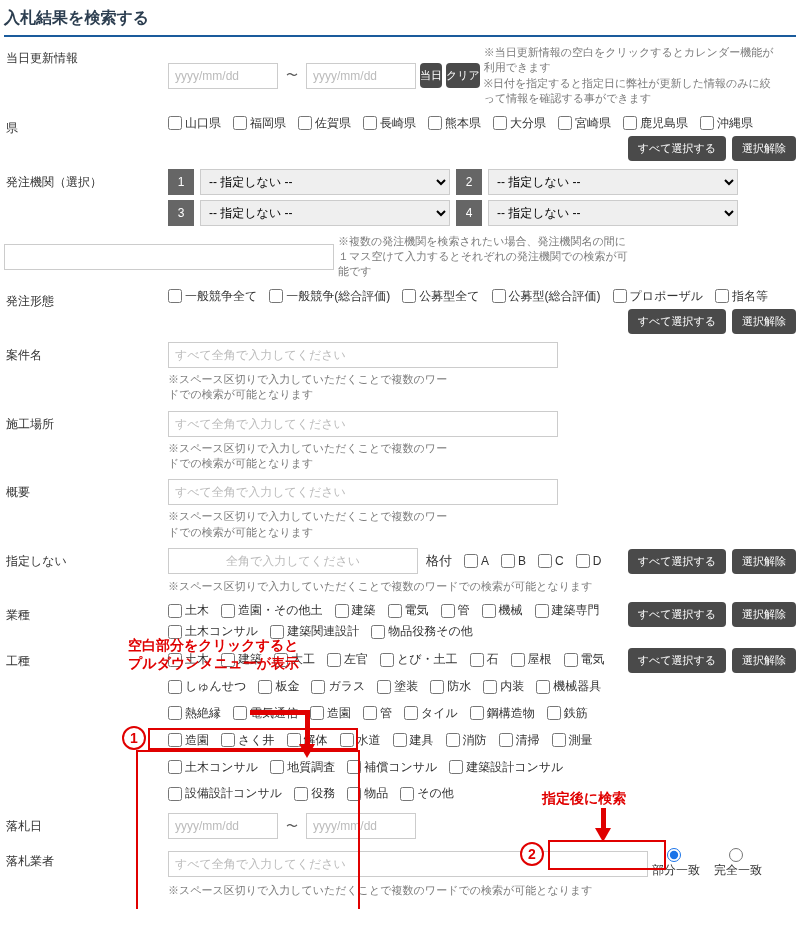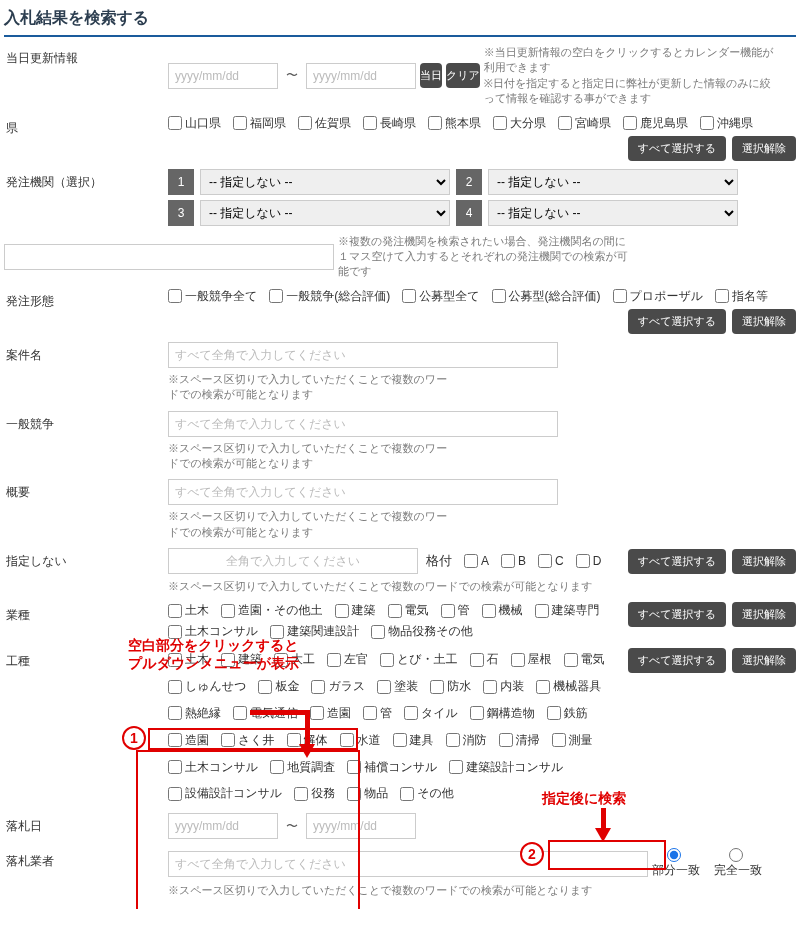--- a/index.html
+++ b/index.html
@@ -159,21 +159,21 @@
   </div>
 
   <div class="row">
     <div class="label-col">案件名</div>
     <div class="field-col">
       <input type="text" class="wide ph" placeholder="すべて全角で入力してください" style="">
       <div class="note note-block">※スペース区切りで入力していただくことで複数のワードでの検索が可能となります</div>
     </div>
   </div>
   <div class="row">
-    <div class="label-col">一般競争</div>
+    <div class="label-col">施工場所</div>
     <div class="field-col">
       <input type="text" class="wide ph" placeholder="すべて全角で入力してください" style="">
       <div class="note note-block">※スペース区切りで入力していただくことで複数のワードでの検索が可能となります</div>
     </div>
   </div>
   <div class="row">
     <div class="label-col">概要</div>
     <div class="field-col">
       <input type="text" class="wide ph" placeholder="すべて全角で入力してください" style="">
       <div class="note note-block">※スペース区切りで入力していただくことで複数のワードでの検索が可能となります</div>

